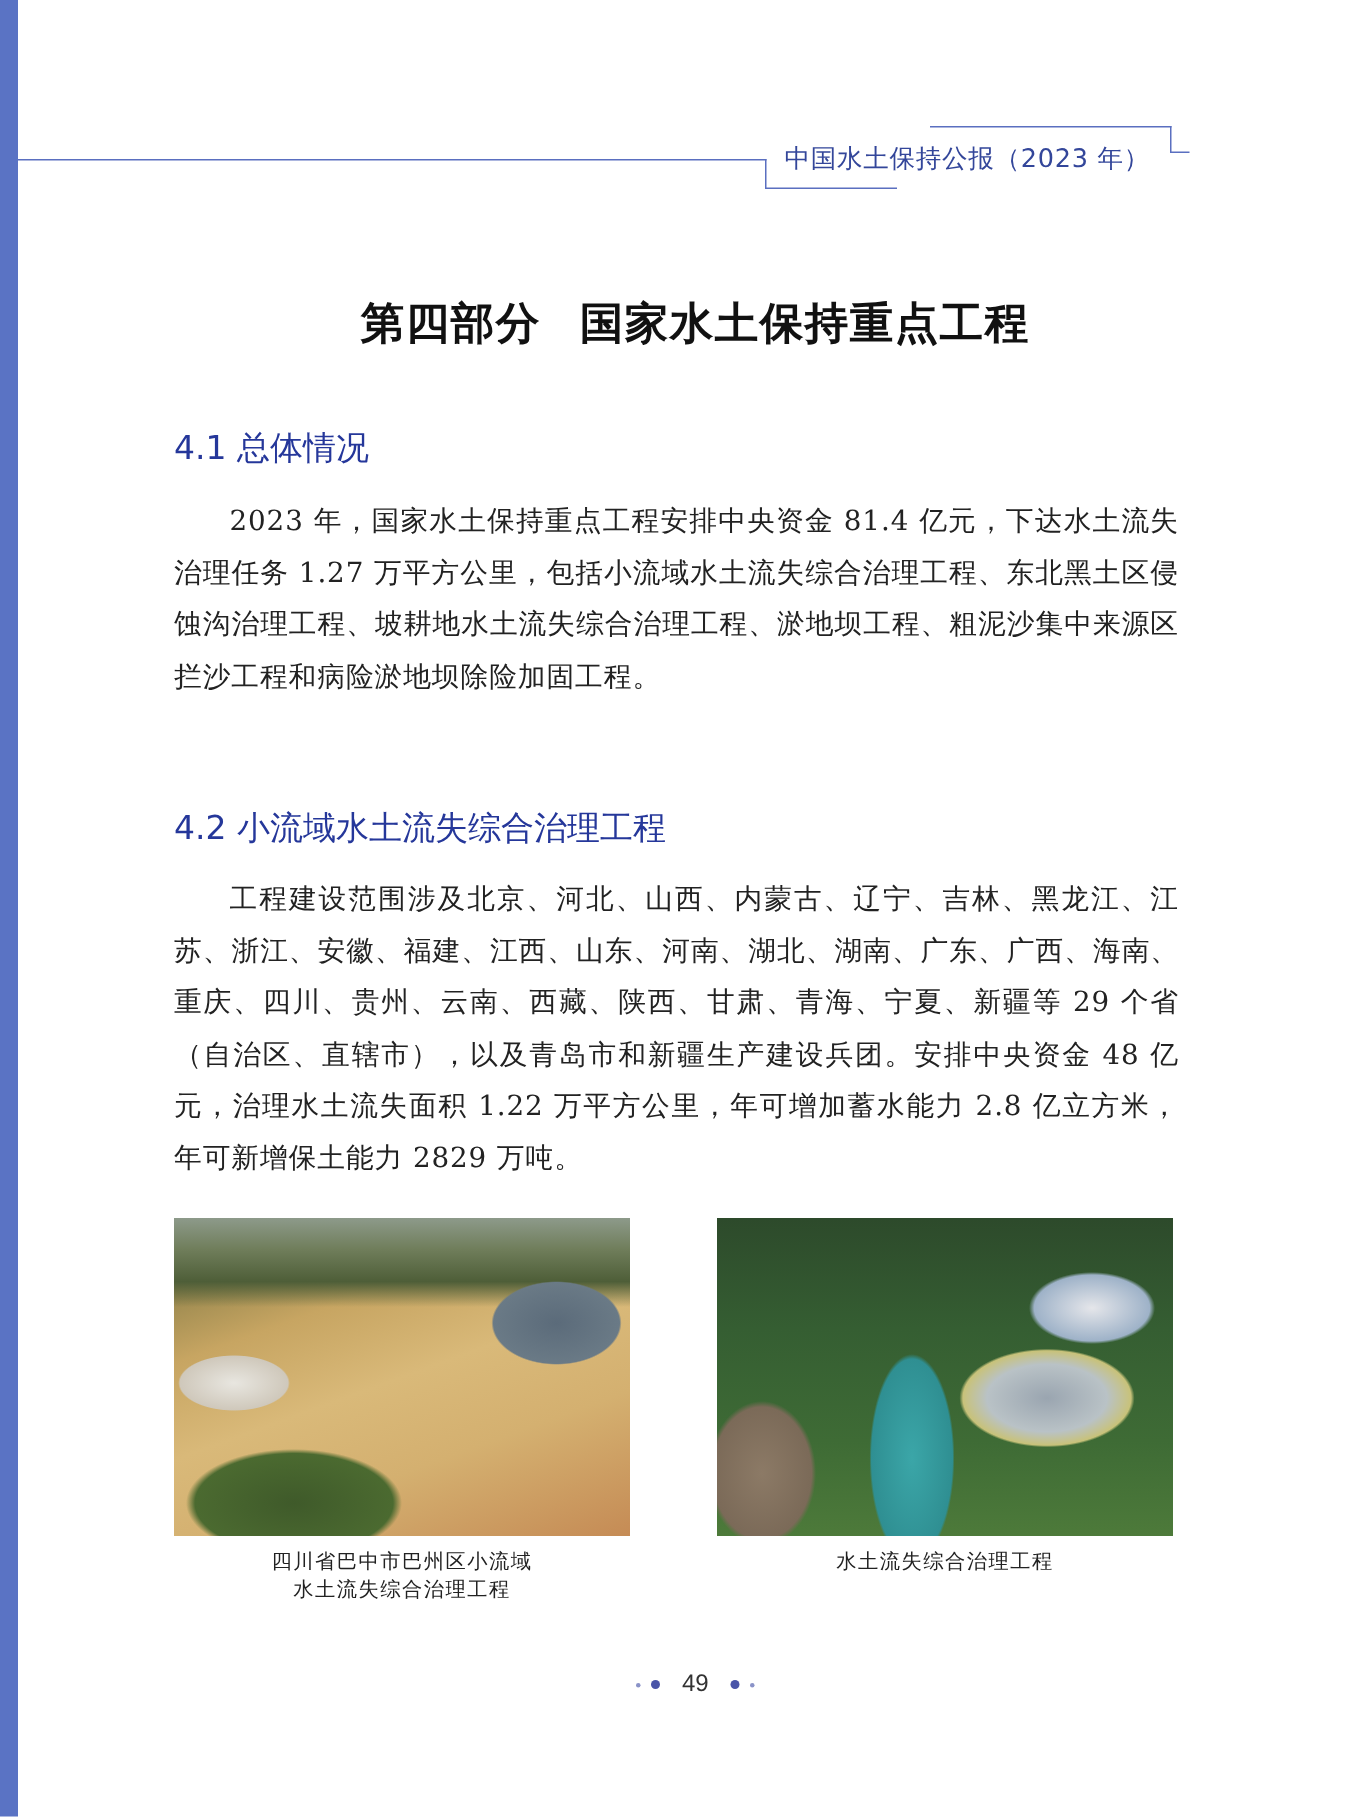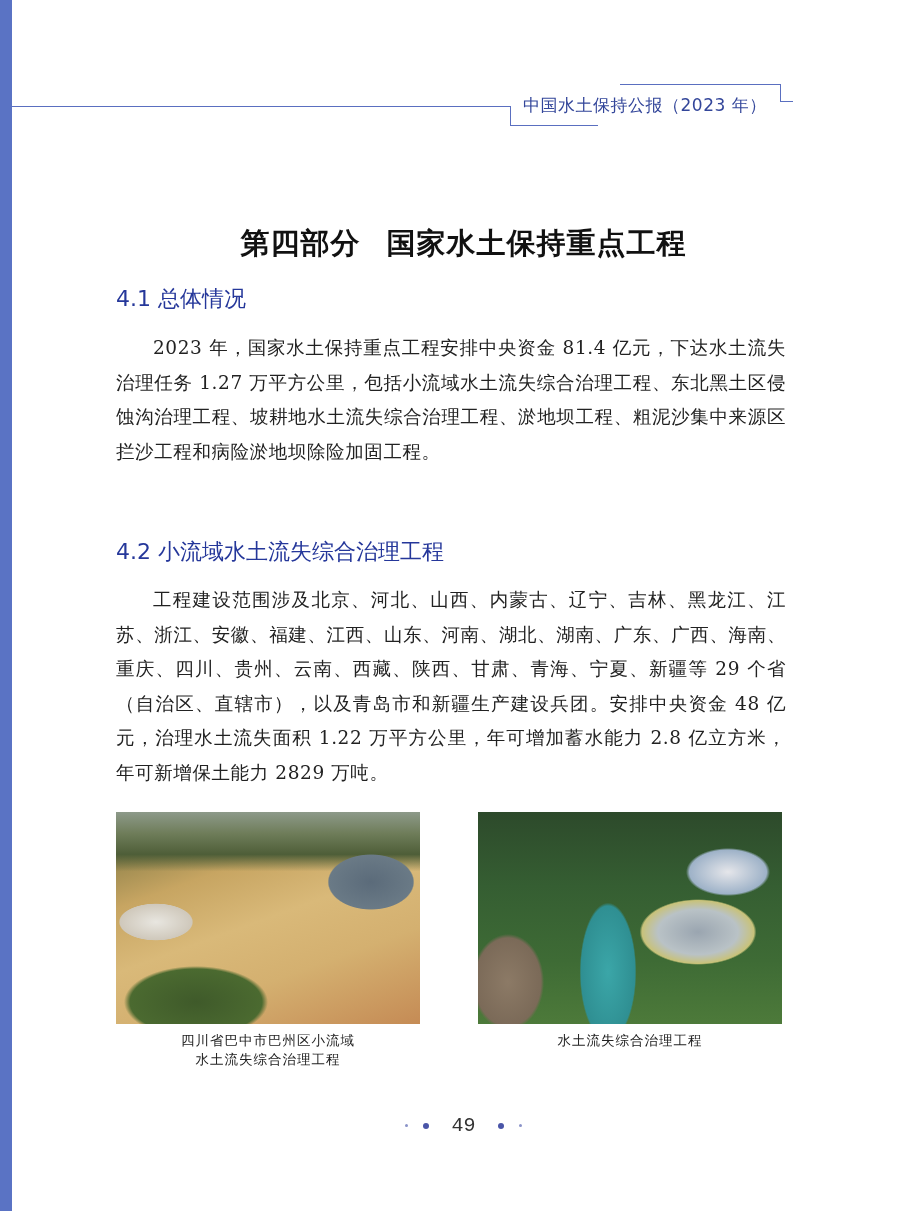--- a/index.html
+++ b/index.html
@@ -20,21 +20,20 @@
     position: absolute; left: 523px; top: 94px;
     font-family: "DejaVu Sans", "Liberation Sans", sans-serif;
     font-size: 17px; color: #33469a; letter-spacing: 0.5px;
     white-space: nowrap;
   }
   .part-title {
     position: absolute; left: 0; right: 0; top: 196px; text-align: center;
     font-family: "DejaVu Serif", "Liberation Serif", serif;
     font-weight: bold; font-size: 29px; color: #111; letter-spacing: 1px;
     padding-left: 28px;
-    margin-top: 28px;
   }
   .part-title .gap { display: inline-block; width: 26px; }
   .section-h {
     position: absolute; left: 116px;
     font-family: "DejaVu Sans", "Liberation Sans", sans-serif;
     font-size: 22px; color: #25379a; white-space: nowrap;
   }
   .para {
     position: absolute; left: 116px; width: 670px;
     font-family: "DejaVu Serif", "Liberation Serif", serif;
@@ -64,22 +63,22 @@
   }
   .caption {
     position: absolute; top: 1031px; text-align: center;
     font-family: Liberation Serif, serif;
     font-size: 13.5px; line-height: 19px; color: #222; letter-spacing: 1px;
   }
   .caption-1 { left: 116px; width: 304px; }
   .caption-2 { left: 478px; width: 304px; }
   .page-num {
     position: absolute; top: 1114px; left: 0; right: 0; text-align: center;
-    font-family: Liberation Mono, monospace;
-    font-size: 20px; color: #333; padding-left: 28px;
+    font-family: Liberation Sans, sans-serif;
+    font-size: 16px; color: #333; padding-left: 28px;
   }
   .dot { display: inline-block; border-radius: 50%; background: #4a55a8; vertical-align: middle; }
   .dot.s { width: 3px; height: 3px; background: #8a93c8; }
   .dot.b { width: 6px; height: 6px; }
   .num { margin: 0 10px; vertical-align: middle; }
 </style>
 </head>
 <body>
 
 <div class="side-bar"></div>

